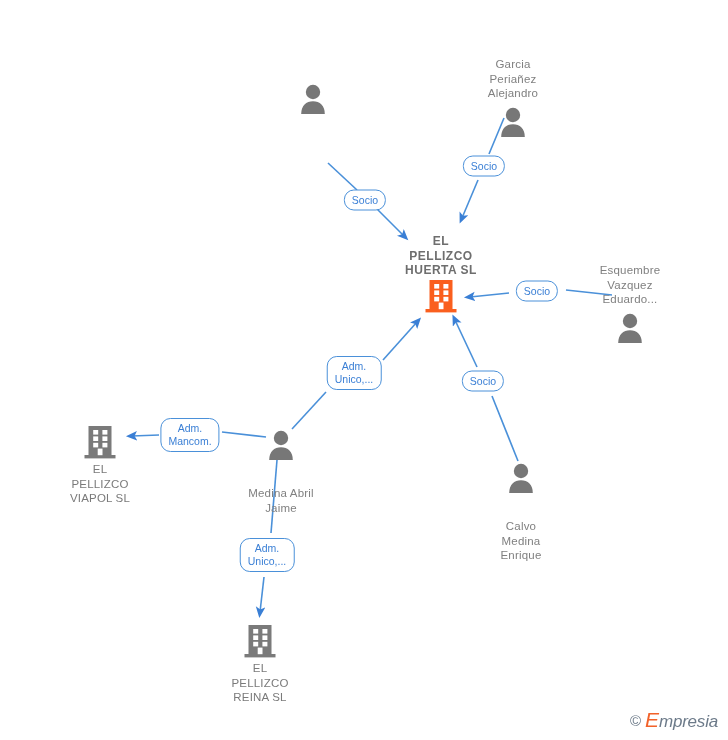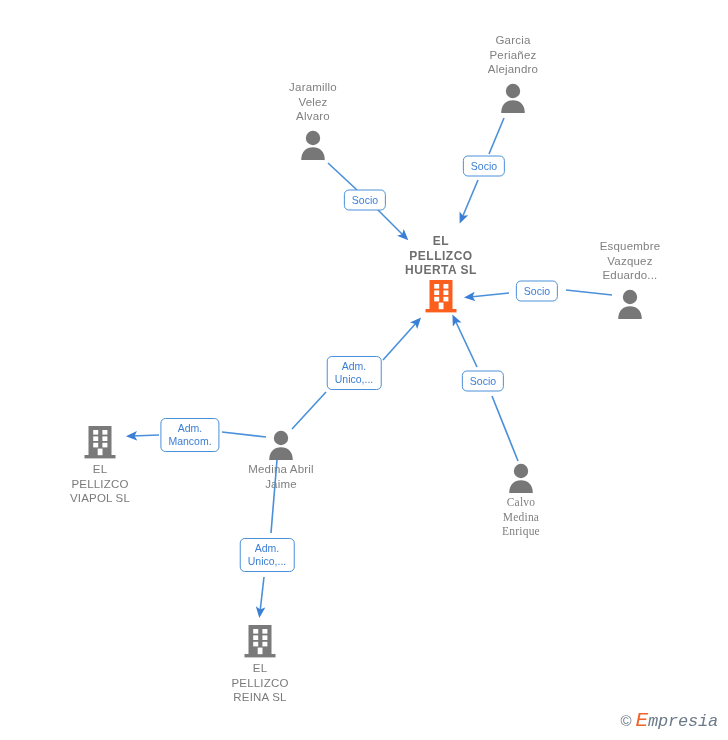--- a/index.html
+++ b/index.html
@@ -48,27 +48,27 @@
     font-size: 12px;
     letter-spacing: 0.5px;
   }
   .node-icon {
     width: 120px;
     height: 36px;
     display: flex;
     align-items: center;
     justify-content: center;
   }
-  .node.person .node-label { margin-bottom: 2px; }
+  .node.person .node-label { margin-bottom: 2px; margin-top: 24px; }
   .node.company-below .node-label { margin-top: 2px; }
 
   .edge-label {
     position: absolute;
     border: 1.3px solid #4a90d9;
-    border-radius: 5px;
+    border-radius: 10px;
     background: #ffffff;
     color: #3a7fd5;
     font-size: 10.5px;
     line-height: 13px;
     text-align: center;
     padding: 3px 7px;
     white-space: pre-line;
     box-sizing: border-box;
     transform: translate(-50%, -50%);
   }
@@ -80,21 +80,21 @@
     display: flex;
     align-items: center;
     gap: 4px;
     user-select: none;
   }
   #watermark .copy {
     font-size: 15px;
     color: #6c7a89;
   }
   #watermark .brand {
-    font-family: Liberation Mono, monospace;
+    font-family: Liberation Sans, sans-serif;
     font-style: italic;
     font-size: 17px;
     color: #6c7a89;
     letter-spacing: -0.2px;
   }
   #watermark .brand .cap {
     color: #f2622a;
     font-size: 21px;
   }
 </style>
@@ -122,23 +122,20 @@
         <path d="M 383 360 L 417 322" stroke="#4a90d9" stroke-width="1.6" fill="none" marker-end="url(#arrowhead)"></path>
         <path d="M 266 437 L 222 432" stroke="#4a90d9" stroke-width="1.6" fill="none"></path>
         <path d="M 159 435 L 132 436" stroke="#4a90d9" stroke-width="1.6" fill="none" marker-end="url(#arrowhead)"></path>
         <path d="M 277 460 L 271 533" stroke="#4a90d9" stroke-width="1.6" fill="none"></path>
         <path d="M 264 577 L 260 612" stroke="#4a90d9" stroke-width="1.6" fill="none" marker-end="url(#arrowhead)"></path>
       </g>
   </svg>
 
   <div id="node-layer">
       <div class="node person" style="left: 313px; top: 80px;">
-        <div class="node-label">Jaramillo
-Velez
-Alvaro</div>
         <div class="node-icon">
           <svg width="34" height="34" viewBox="0 0 34 34">
             <circle cx="17" cy="11" r="7.2" fill="#777777"></circle>
             <path d="M 5.2 33 C 5.2 24.4 10.2 20.2 17 20.2 C 23.8 20.2 28.8 24.4 28.8 33 Z" fill="#777777"></path>
           </svg>
         </div>
       </div>
       <div class="node person" style="left: 513px; top: 33px;">
         <div class="node-label">Garcia
 Periañez
@@ -182,21 +179,21 @@
       <div class="node person" style="left: 281px; top: 426px;">
         <div class="node-icon">
           <svg width="34" height="34" viewBox="0 0 34 34">
             <circle cx="17" cy="11" r="7.2" fill="#777777"></circle>
             <path d="M 5.2 33 C 5.2 24.4 10.2 20.2 17 20.2 C 23.8 20.2 28.8 24.4 28.8 33 Z" fill="#777777"></path>
           </svg>
         </div>
         <div class="node-label">Medina Abril
 Jaime</div>
       </div>
-      <div class="node person" style="left: 521px; top: 459px; font-family: Liberation Serif, serif;">
+      <div class="node person" style="left: 521px; top: 459px;">
         <div class="node-icon">
           <svg width="34" height="34" viewBox="0 0 34 34">
             <circle cx="17" cy="11" r="7.2" fill="#777777"></circle>
             <path d="M 5.2 33 C 5.2 24.4 10.2 20.2 17 20.2 C 23.8 20.2 28.8 24.4 28.8 33 Z" fill="#777777"></path>
           </svg>
         </div>
         <div class="node-label">Calvo
 Medina
 Enrique</div>
       </div>

